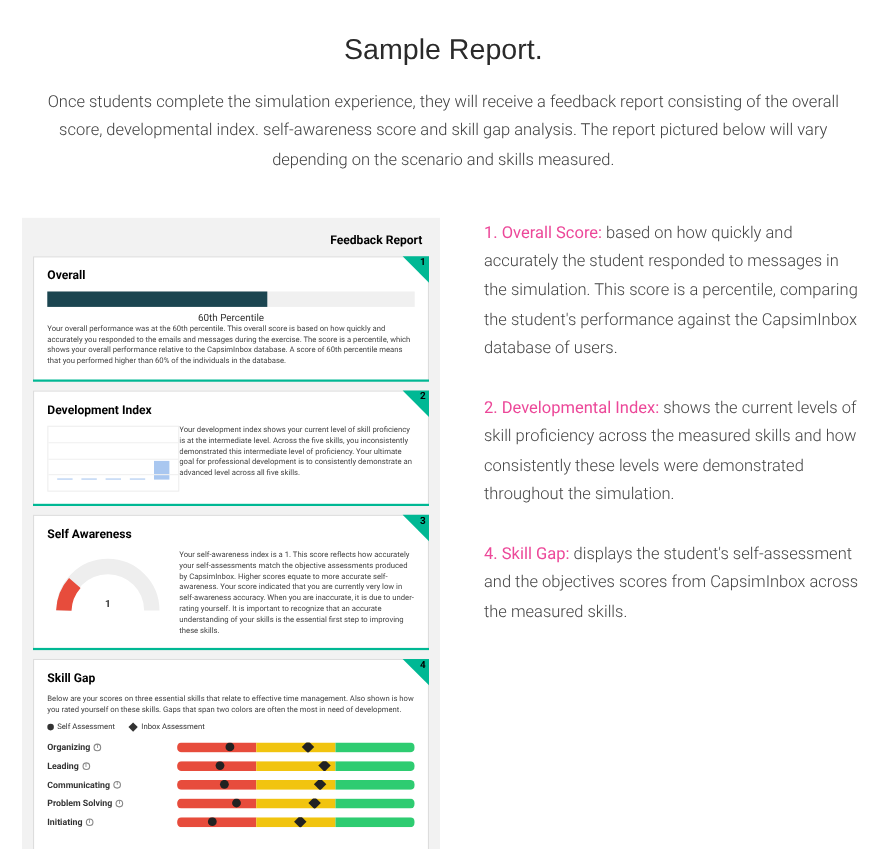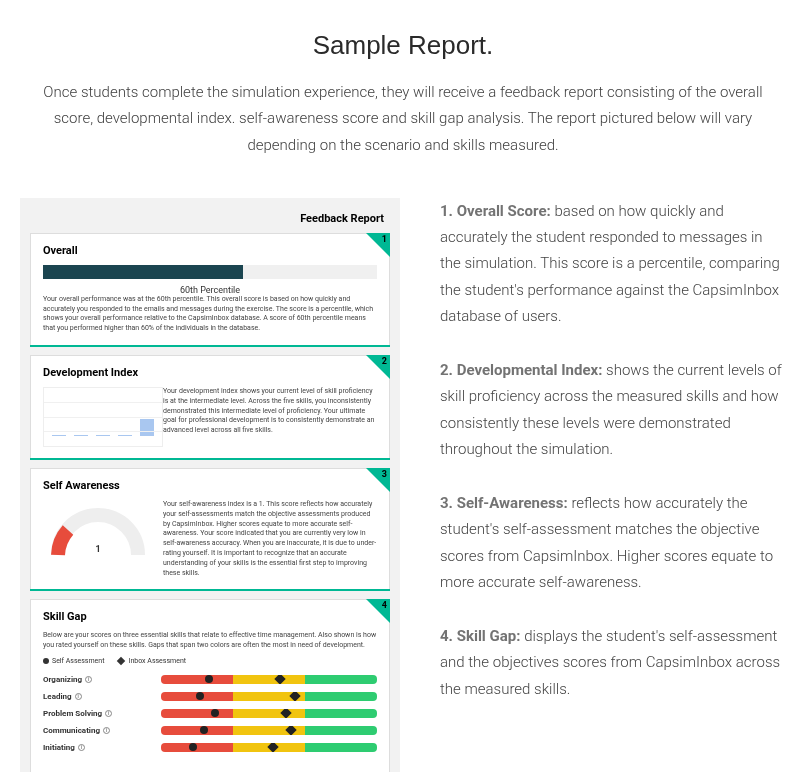--- a/index.html
+++ b/index.html
@@ -211,21 +211,21 @@
   }
   
   .explanations {
     flex: 1;
     font-size: 15px;
     color: #444;
     line-height: 1.75;
     font-weight: 300;
   }
   .explanations p { margin-bottom: 28px; }
-  .explanations b { font-weight: 700; color: #737373; }
+  .explanations b { font-weight: 400; color: #ec4899; }
 </style>
 </head>
 <body>
 
 <h1 class="page-title">Sample Report.</h1>
 <p class="page-intro">Once students complete the simulation experience, they will receive a feedback report consisting of the overall score, developmental index. self-awareness score and skill gap analysis. The report pictured below will vary depending on the scenario and skills measured.</p>
 
 <div class="two-col">
 
   <div class="report-preview">
@@ -308,53 +308,52 @@
             <div class="sg-label">Leading <span class="sg-info">i</span></div>
             <div class="sg-track">
               <div class="sg-seg r"></div>
               <div class="sg-seg y"></div>
               <div class="sg-seg g"></div>
               <div class="sg-marker" style="left:18%"></div>
               <div class="sg-marker diamond" style="left:62%"></div>
             </div>
           </div>
           <div class="sg-row">
+            <div class="sg-label">Communicating <span class="sg-info">i</span></div>
+            <div class="sg-track">
+              <div class="sg-seg r"></div>
+              <div class="sg-seg y"></div>
+              <div class="sg-seg g"></div>
+              <div class="sg-marker" style="left:20%"></div>
+              <div class="sg-marker diamond" style="left:60%"></div>
+            </div>
+          </div>
+          <div class="sg-row">
             <div class="sg-label">Problem Solving <span class="sg-info">i</span></div>
             <div class="sg-track">
               <div class="sg-seg r"></div>
               <div class="sg-seg y"></div>
               <div class="sg-seg g"></div>
               <div class="sg-marker" style="left:25%"></div>
               <div class="sg-marker diamond" style="left:58%"></div>
-            </div>
-          </div>
-          <div class="sg-row">
-            <div class="sg-label">Communicating <span class="sg-info">i</span></div>
-            <div class="sg-track">
-              <div class="sg-seg r"></div>
-              <div class="sg-seg y"></div>
-              <div class="sg-seg g"></div>
-              <div class="sg-marker" style="left:20%"></div>
-              <div class="sg-marker diamond" style="left:60%"></div>
             </div>
           </div>
           <div class="sg-row">
             <div class="sg-label">Initiating <span class="sg-info">i</span></div>
             <div class="sg-track">
               <div class="sg-seg r"></div>
               <div class="sg-seg y"></div>
               <div class="sg-seg g"></div>
               <div class="sg-marker" style="left:15%"></div>
               <div class="sg-marker diamond" style="left:52%"></div>
             </div>
           </div>
         </div>
 
     </div>
   </div>
 
   <div class="explanations" id="explanations">
       <p><b>1. Overall Score:</b> based on how quickly and accurately the student responded to messages in the simulation. This score is a percentile, comparing the student's performance against the CapsimInbox database of users.</p>
       <p><b>2. Developmental Index:</b> shows the current levels of skill proficiency across the measured skills and how consistently these levels were demonstrated throughout the simulation.</p>
-      <p><b>3. Self-Awareness:</b> reflects how accurately the student's self-assessment matches the objective scores from CapsimInbox. Higher scores equate to more accurate self-awareness.</p>
       <p><b>4. Skill Gap:</b> displays the student's self-assessment and the objectives scores from CapsimInbox across the measured skills.</p>
     </div>
 </div>
 
 </body></html>

